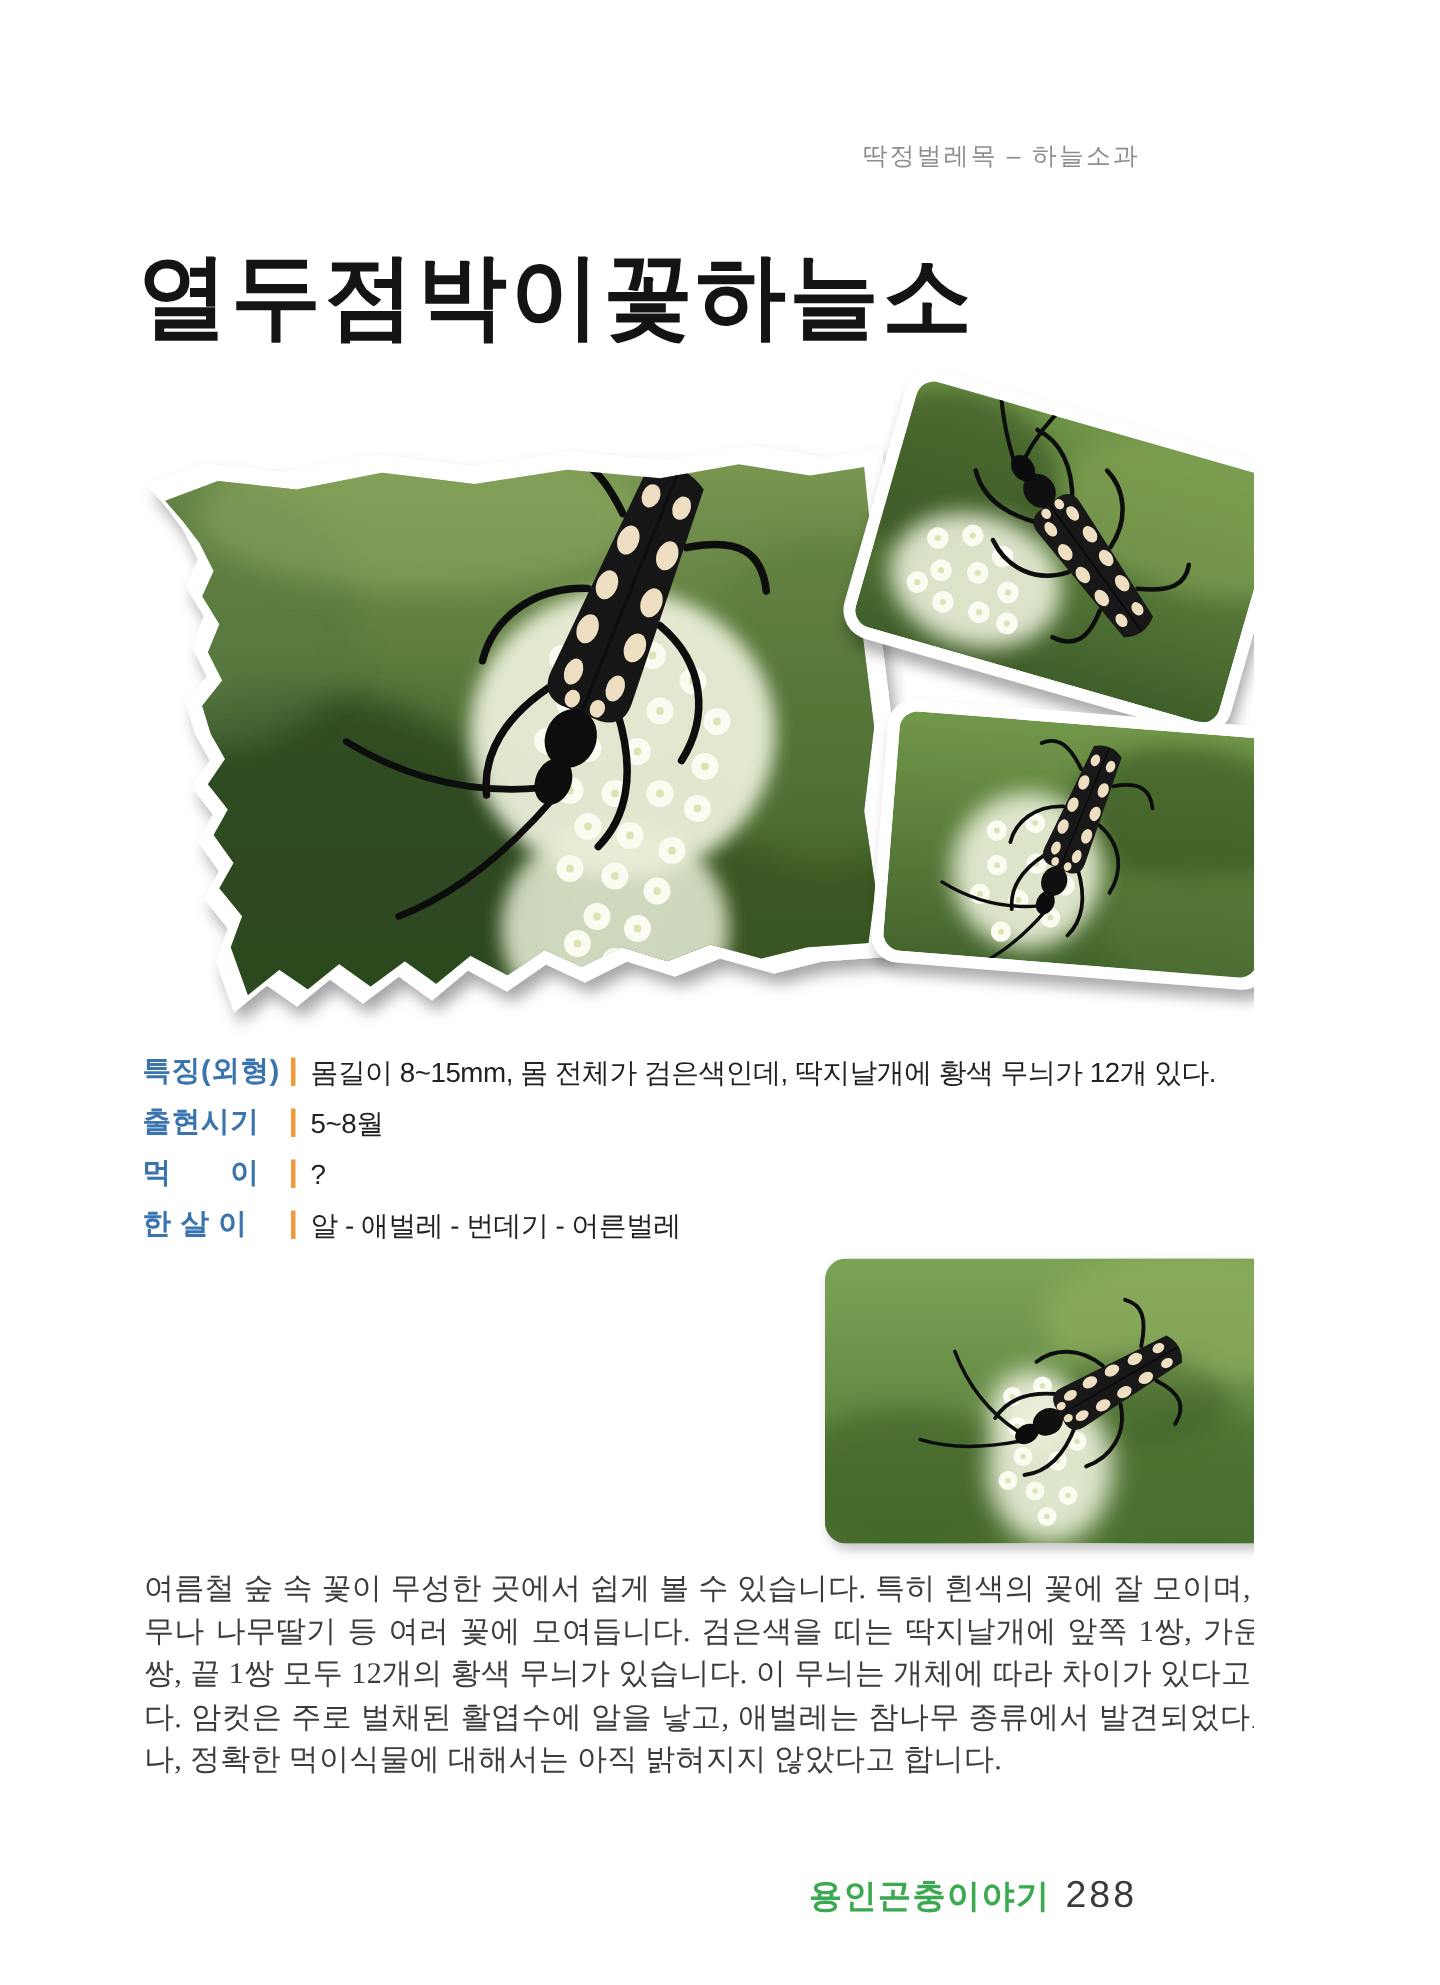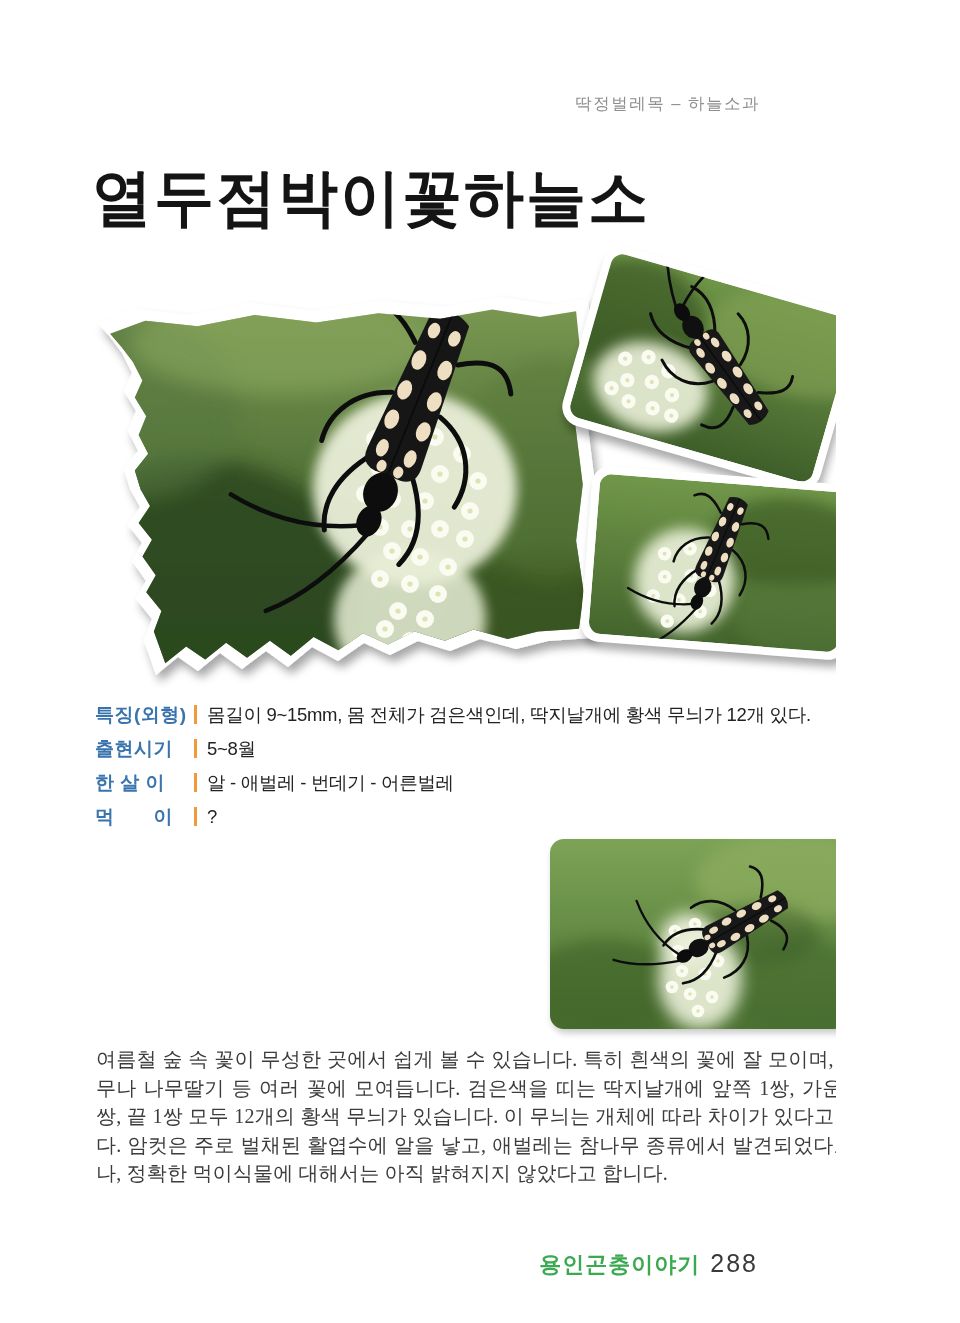--- a/index.html
+++ b/index.html
@@ -237,36 +237,36 @@
           <use href="#floret" transform="translate(78,142) scale(0.75)"></use>
       </g>
       <use href="#beetle-shape" transform="translate(125,62) rotate(18) scale(0.5)"></use>
     </svg>
   </div>
 
   <div class="info">
     <div class="info-row">
       <span class="info-label">특징(외형)</span>
       <span class="info-bar"></span>
-      <span class="info-value">몸길이 9~15mm, 몸 전체가 검은색인데, 딱지날개에 황색 무늬가 12개 있다.</span>
+      <span class="info-value">몸길이 8~15mm, 몸 전체가 검은색인데, 딱지날개에 황색 무늬가 12개 있다.</span>
     </div>
     <div class="info-row">
       <span class="info-label">출현시기</span>
       <span class="info-bar"></span>
       <span class="info-value">5~8월</span>
     </div>
     <div class="info-row">
+      <span class="info-label">먹  이</span>
+      <span class="info-bar"></span>
+      <span class="info-value">?</span>
+    </div>
+    <div class="info-row">
       <span class="info-label">한 살 이</span>
       <span class="info-bar"></span>
       <span class="info-value">알 - 애벌레 - 번데기 - 어른벌레</span>
-    </div>
-    <div class="info-row">
-      <span class="info-label">먹  이</span>
-      <span class="info-bar"></span>
-      <span class="info-value">?</span>
     </div>
   </div>
 
   <div class="photo-frame photo-4">
     <svg viewBox="0 0 298 190" width="298" height="190">
       <defs>
         <linearGradient id="g4" x1="0" y1="0" x2="0" y2="1">
           <stop offset="0" stop-color="#7ca356"></stop>
             <stop offset="1" stop-color="#4e7434"></stop>
         </linearGradient>

